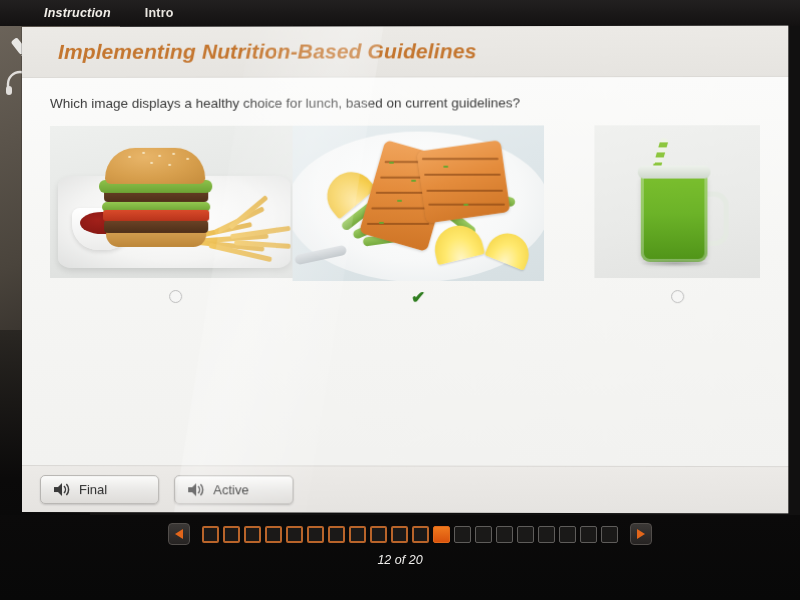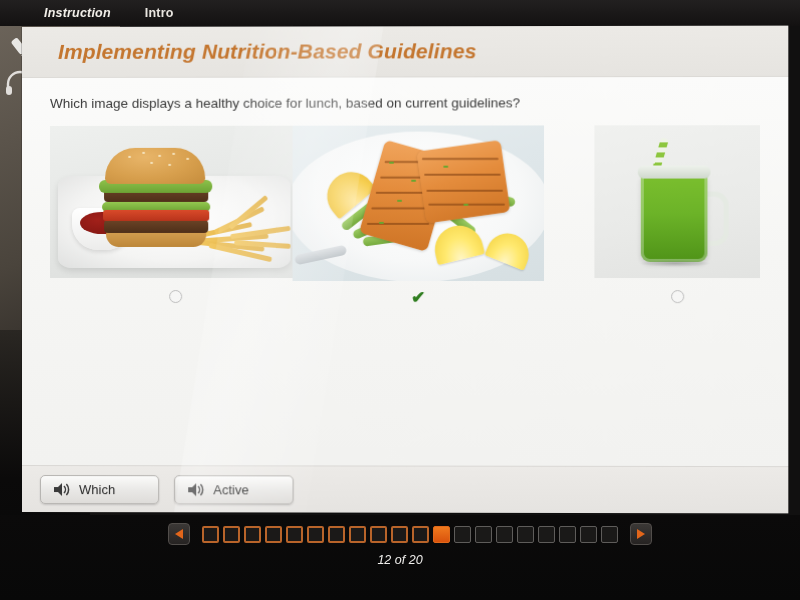--- a/index.html
+++ b/index.html
@@ -466,21 +466,21 @@
       </div>
     </div>
 
     <div class="audio-row">
       <div class="audio-btn" id="audio-intro">
         <svg width="17" height="15" viewBox="0 0 17 15">
           <polygon points="1,5 5,5 9,1 9,14 5,10 1,10" fill="#3a3a3a"></polygon>
           <path d="M11 4 a5 5 0 0 1 0 7" fill="none" stroke="#3a3a3a" stroke-width="1.5"></path>
           <path d="M13.4 2 a8 8 0 0 1 0 11" fill="none" stroke="#3a3a3a" stroke-width="1.5"></path>
         </svg>
-        <span class="audio-label">Which</span>
+        <span class="audio-label">Final</span>
       </div>
       <div class="audio-btn" id="audio-final">
         <svg width="17" height="15" viewBox="0 0 17 15">
           <polygon points="1,5 5,5 9,1 9,14 5,10 1,10" fill="#3a3a3a"></polygon>
           <path d="M11 4 a5 5 0 0 1 0 7" fill="none" stroke="#3a3a3a" stroke-width="1.5"></path>
           <path d="M13.4 2 a8 8 0 0 1 0 11" fill="none" stroke="#3a3a3a" stroke-width="1.5"></path>
         </svg>
         <span class="audio-label">Active</span>
       </div>
     </div>

